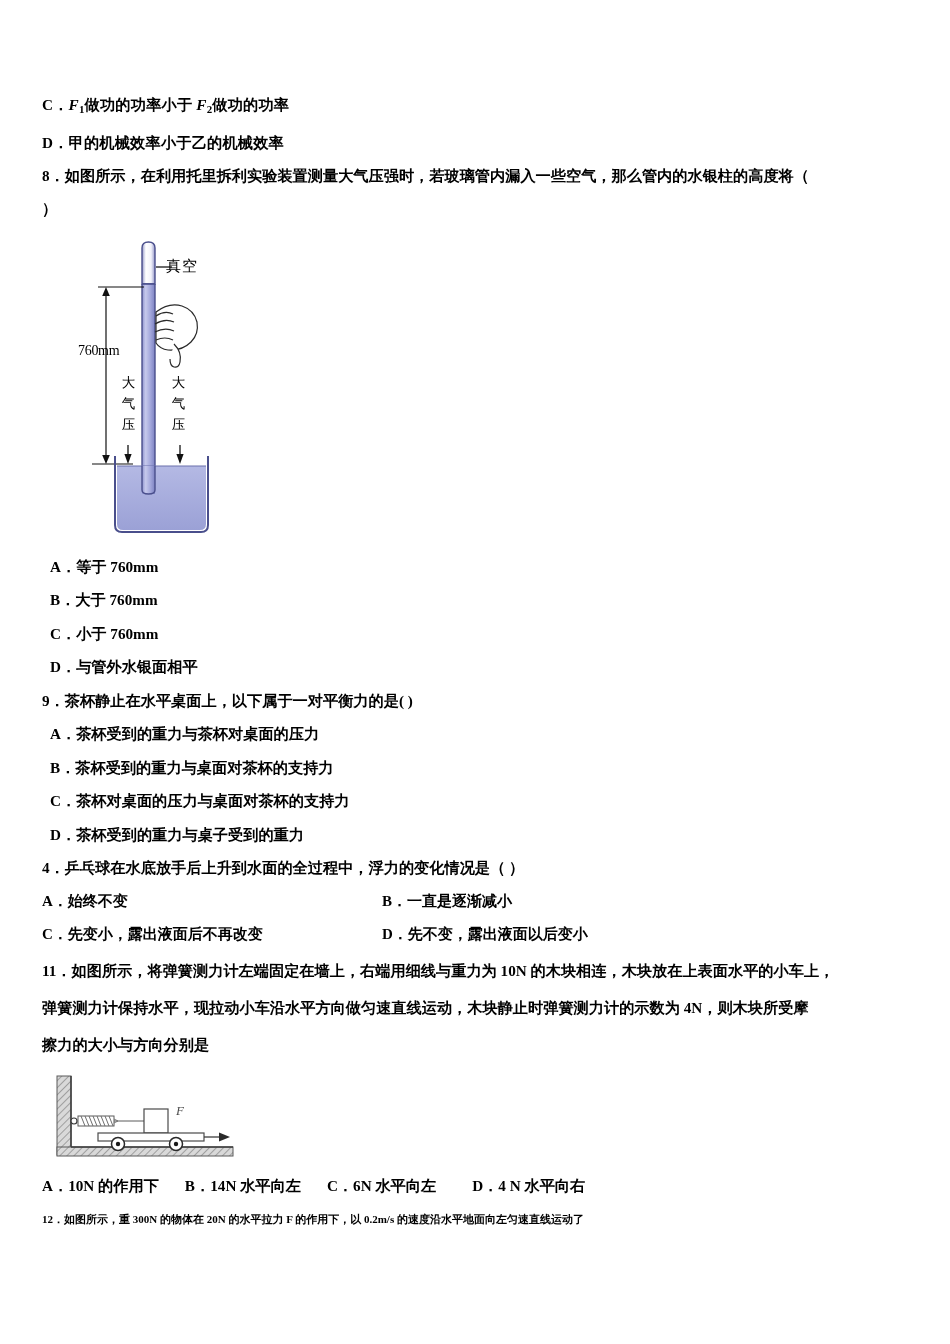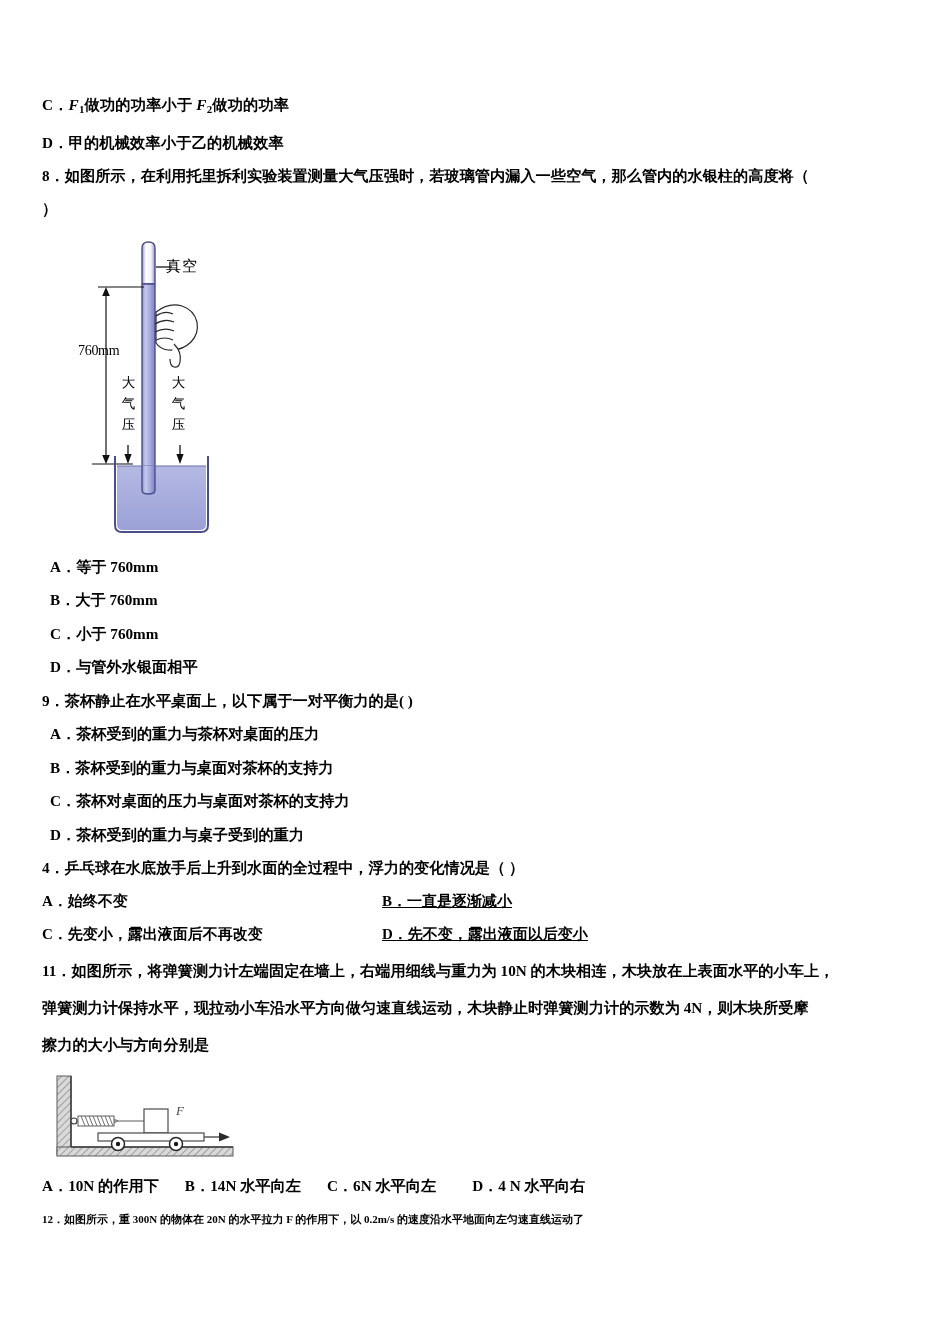--- a/index.html
+++ b/index.html
@@ -73,21 +73,21 @@
 
   
   .optrow {
     display: flex;
     font-weight: bold;
     font-size: 15px;
     line-height: 33.5px;
     align-items: flex-end;
   }
   .optrow .c1 { width: 340px; flex: 0 0 340px; }
-  .optrow .c2 { flex: 1 1 auto; text-decoration: underline; }
+  .optrow .c2 { flex: 1 1 auto; }
 
   
   .opt4 {
     font-weight: bold;
     font-size: 15.2px;
     line-height: 34px;
     white-space: nowrap;
   }
   .opt4 span.o { display: inline-block; }
   .sp1 { display: inline-block; width: 26px; }

